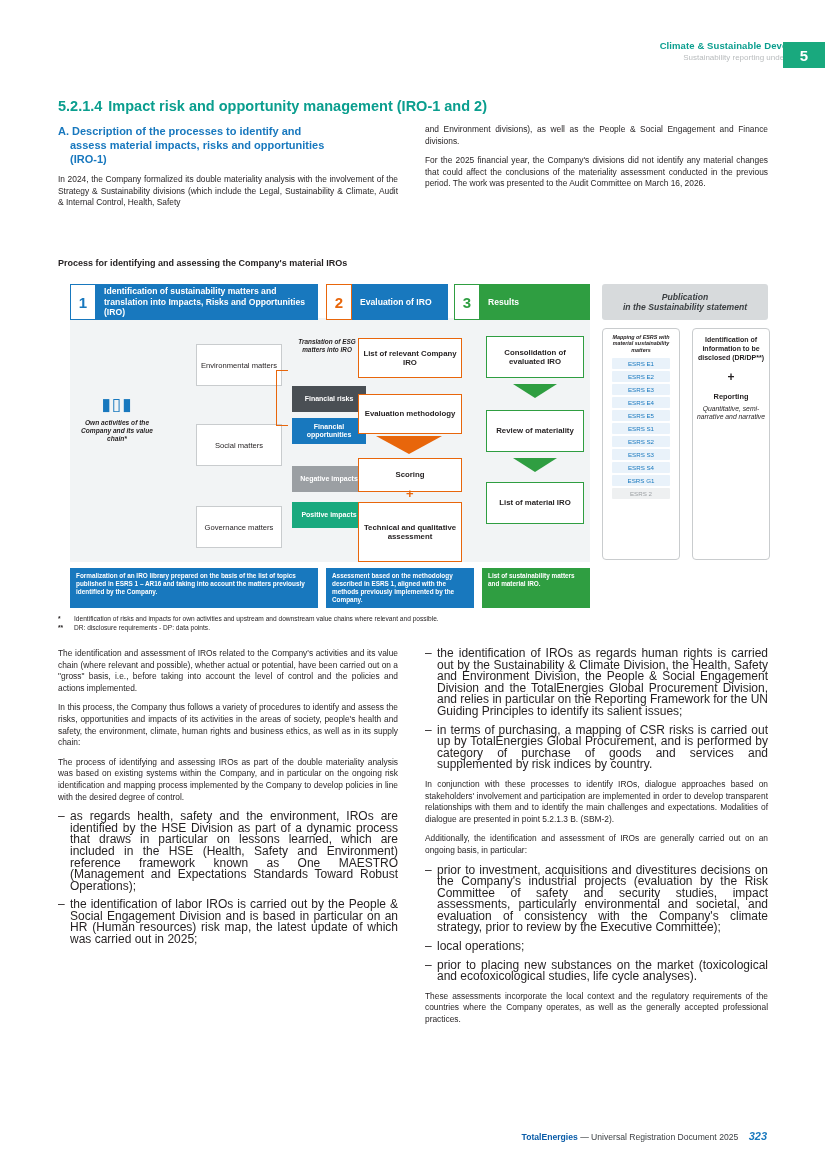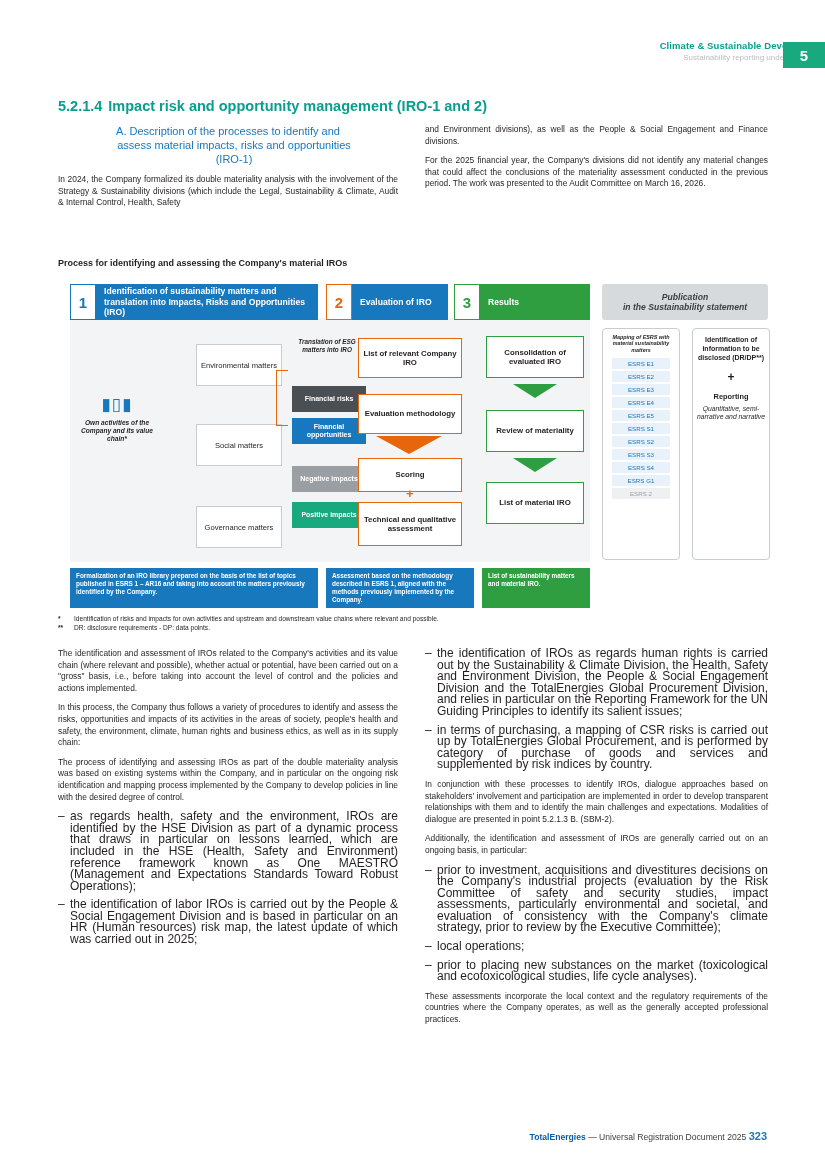--- a/index.html
+++ b/index.html
@@ -35,23 +35,22 @@
   .sec-title {
     position:absolute; left:58px; top:98px; width:700px;
     color:#0a9e8e; font-size:14.5px; font-weight:bold;
   }
   .sec-title .num { margin-right:6px; }
 
   .colA { position:absolute; left:58px; top:124px; width:340px; }
   .colB { position:absolute; left:425px; top:124px; width:343px; }
 
   .sub-title {
-    color:#1878be; font-size:11px; font-weight:normal; line-height:14px;
+    color:#1878be; font-size:11px; font-weight:bold; line-height:14px;
     margin-bottom:8px;
-    text-align:center;
   }
   .sub-title .ind { display:block; padding-left:12px; }
 
   p.body {
     font-size:8.4px; line-height:11.6px; text-align:justify; margin:0 0 8px 0;
     color:#231f20;
   }
 
   
   .fig-title {
@@ -134,21 +133,21 @@
   
   .mbox {
     position:absolute; left:300px; width:104px; background:#ffffff;
     border:1.4px solid #e8660b; display:flex; align-items:center;
     justify-content:center; text-align:center; font-size:7.8px;
     font-weight:bold; color:#231f20; line-height:9.5px; padding:3px;
   }
   .mbox.m1 { top:62px; height:40px; }
   .mbox.m2 { top:118px; height:40px; }
   .mbox.m3 { top:182px; height:34px; }
-  .mbox.m4 { top:226px; height:44px; }
+  .mbox.m4 { top:226px; height:60px; }
   .plus-o {
     position:absolute; left:348px; top:210px; color:#e8660b; font-size:13px;
     font-weight:bold;
   }
   .arrow-o {
     position:absolute; left:318px; top:160px; width:0; height:0;
     border-left:33px solid transparent; border-right:33px solid transparent;
     border-top:18px solid #e8660b;
   }
 
@@ -230,21 +229,21 @@
   ul.dash li:before {
     content:"–"; position:absolute; left:0; top:0;
   }
 
   
   .footer {
     position:absolute; left:0; right:0; bottom:26px; text-align:right;
     padding-right:58px; font-size:8.6px; color:#3c4043;
   }
   .footer .brand { color:#0a5ca8; font-weight:bold; }
-  .footer .pg { color:#1878be; font-weight:bold; font-size:11px; margin-left:0; }
+  .footer .pg { color:#1878be; font-weight:bold; font-size:11px; margin-left:8px;font-style:italic; }
 </style>
 </head>
 <body>
 
 <div class="page">
 
   <div class="header">
     <div class="h-main">Climate &amp; Sustainable Development</div>
     <div class="h-sub">Sustainability reporting under the CSRD</div>
   </div>

